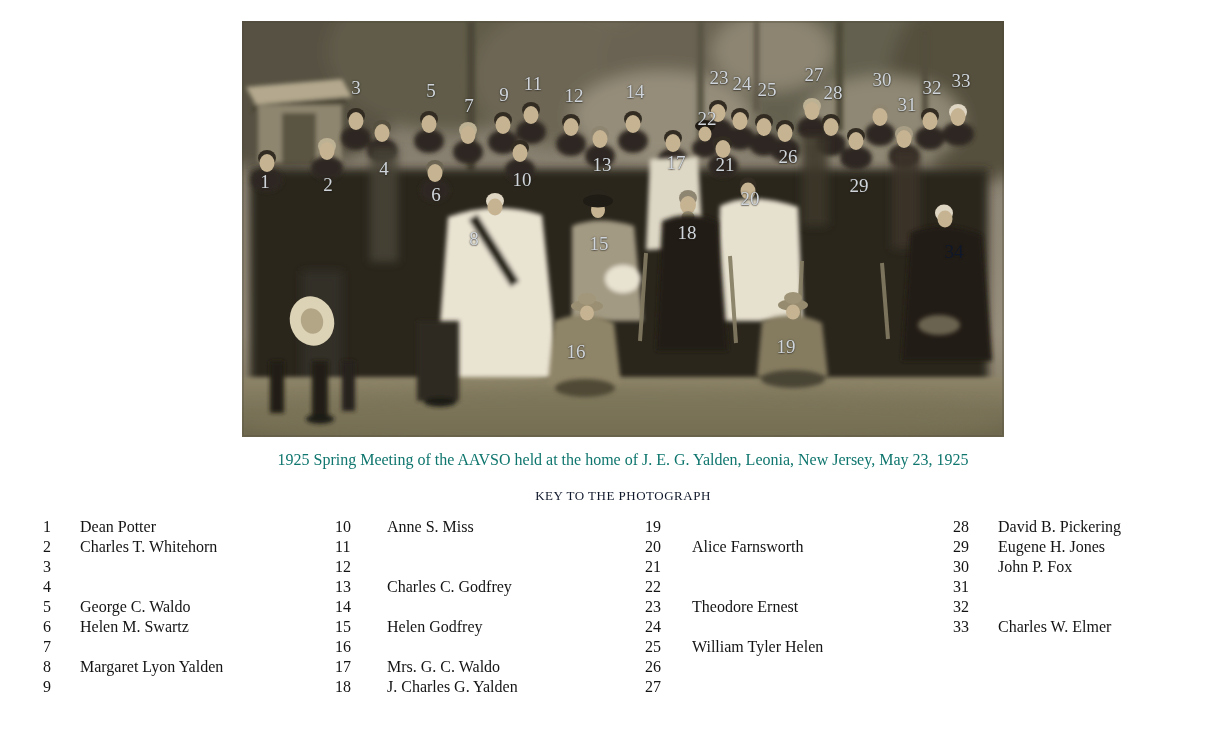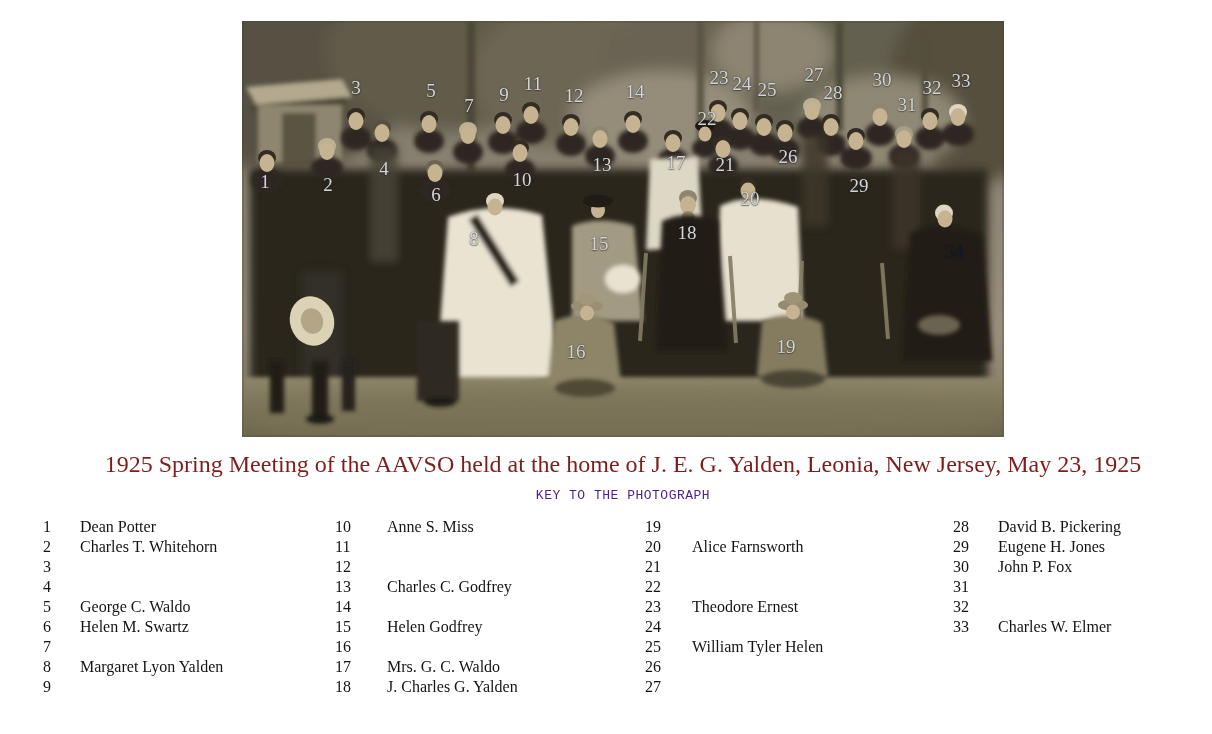--- a/index.html
+++ b/index.html
@@ -16,25 +16,25 @@
   .pnum-layer{position:absolute;left:0;top:0;width:100%;height:100%;}
   .pnum{
     position:absolute;transform:translate(-50%,-50%);
     font-size:19px;line-height:1;
     text-shadow:0 0 2px rgba(35,32,26,.65),0 1px 1px rgba(35,32,26,.45);
     user-select:none;
   }
   
   .caption{
     position:absolute;left:623px;top:451px;transform:translateX(-50%);
-    white-space:nowrap;font-size:24px;color:#7f1d1d;
+    white-space:nowrap;font-size:16px;color:#0f766e;
   }
   .key-heading{
     position:absolute;left:623px;top:488px;transform:translateX(-50%);
-    white-space:nowrap;font-size:13px;letter-spacing:.5px;color:#4c1d95;font-family:Liberation Mono, monospace;
+    white-space:nowrap;font-size:13px;letter-spacing:.5px;color:#0f172a;
   }
   .key{position:absolute;left:0;top:0;width:100%;height:100%;}
   .key-col{position:absolute;top:517px;font-size:16px;line-height:20px;color:#141414;}
   .key-row{display:flex;height:20px;}
   .key-num{display:inline-block;flex:0 0 auto;}
   .key-name{white-space:nowrap;}
   .key-col-1{left:43px;}  .key-col-1 .key-num{width:37px;}
   .key-col-2{left:335px;} .key-col-2 .key-num{width:52px;}
   .key-col-3{left:645px;} .key-col-3 .key-num{width:47px;}
   .key-col-4{left:953px;} .key-col-4 .key-num{width:45px;}

